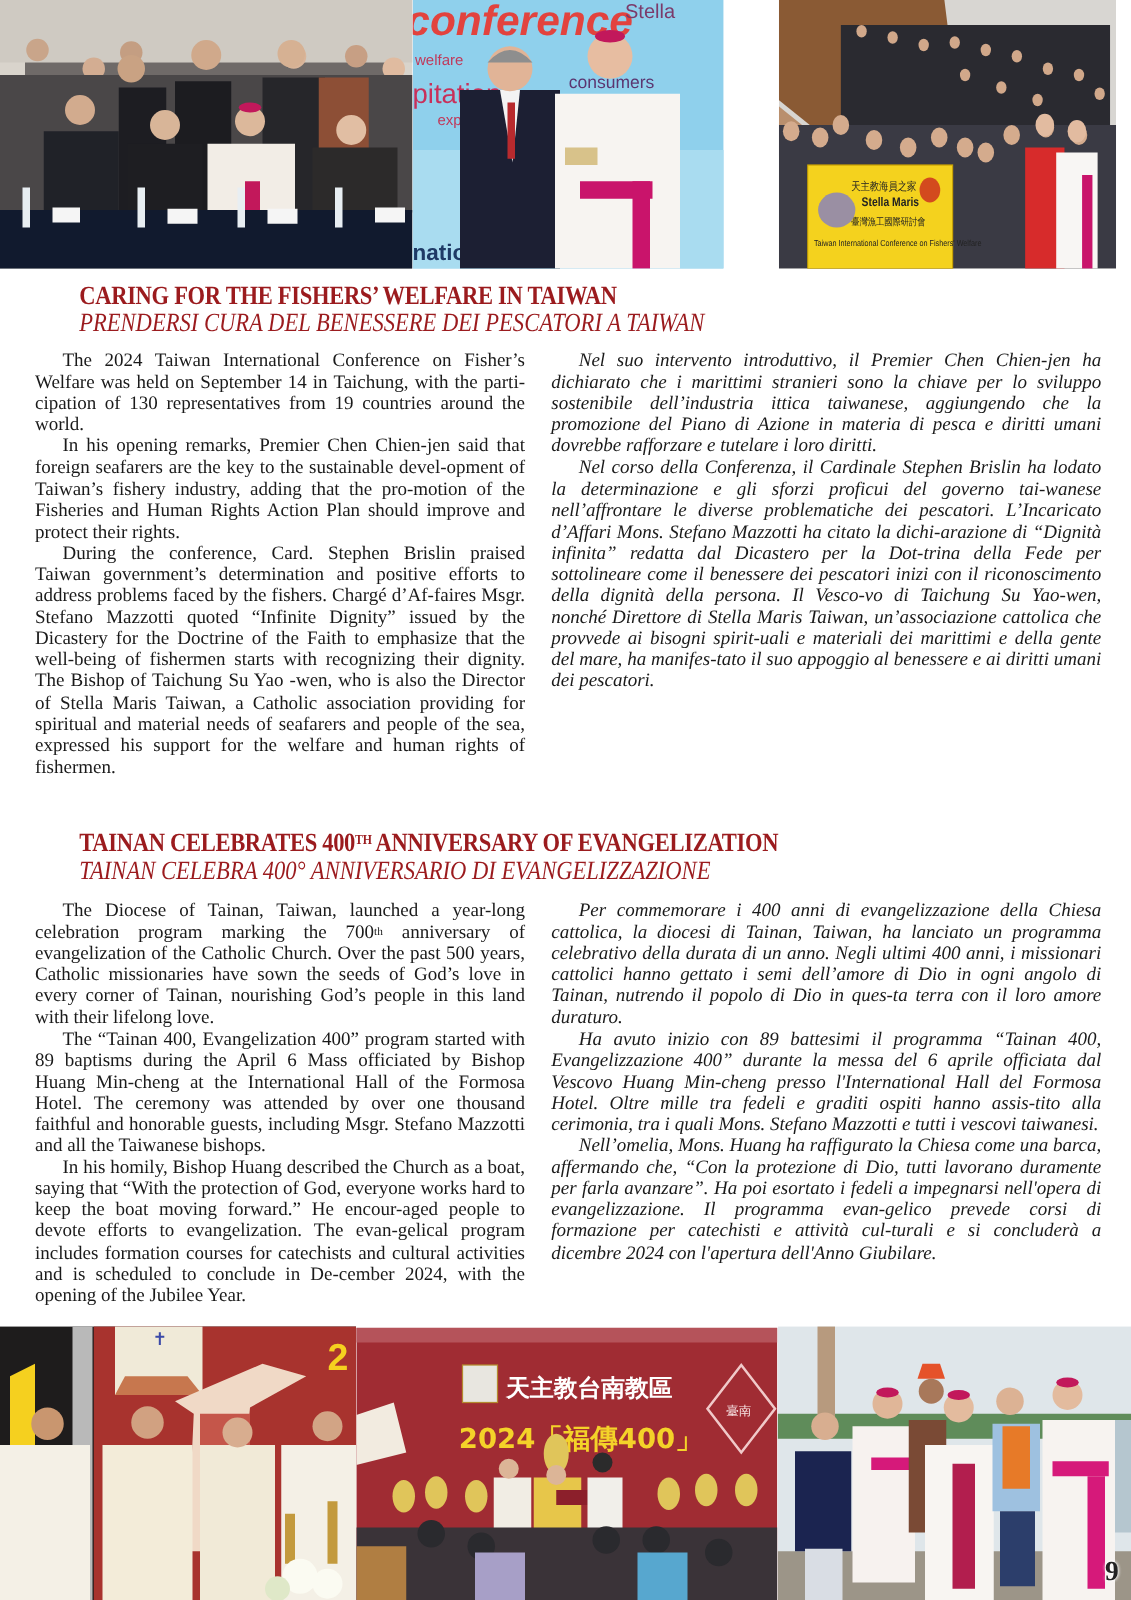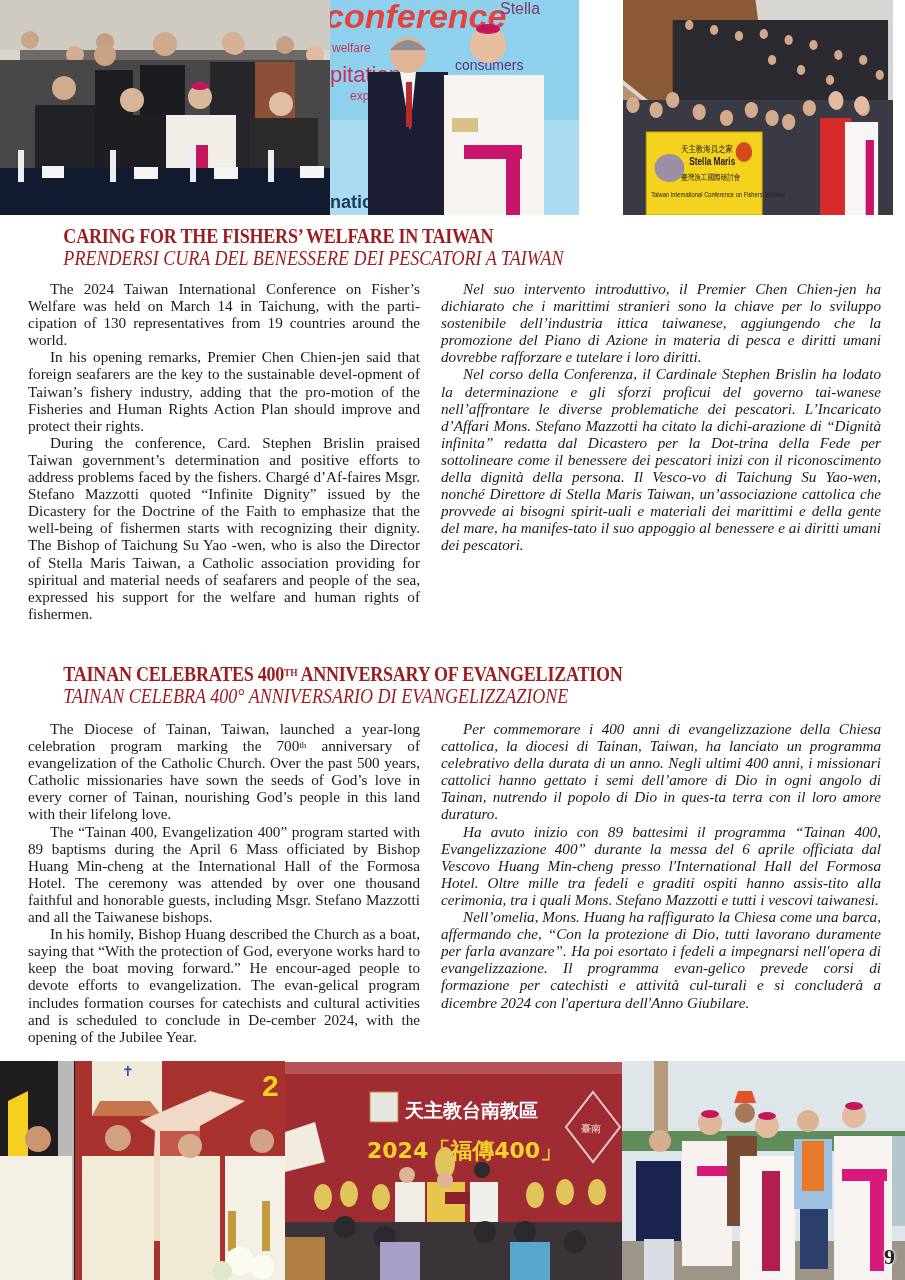--- a/index.html
+++ b/index.html
@@ -161,21 +161,21 @@
     <circle cx="146" cy="152" r="10" fill="#d34a1e"></circle>
   </svg>
 </div>
 
 <div class="heading-block" id="heading-1">
   <div class="heading-en">CARING FOR THE FISHERS’ WELFARE IN TAIWAN</div>
   <div class="heading-it">PRENDERSI CURA DEL BENESSERE DEI PESCATORI A TAIWAN</div>
 </div>
 
 <div class="col col-en" id="s1-en">
-  <p>The 2024 Taiwan International Conference on Fisher’s Welfare was held on March 14 in Taichung, with the parti-cipation of 130 representatives from 19 countries around the world.</p>
+  <p>The 2024 Taiwan International Conference on Fisher’s Welfare was held on September 14 in Taichung, with the parti-cipation of 130 representatives from 19 countries around the world.</p>
   <p>In his opening remarks, Premier Chen Chien-jen said that foreign seafarers are the key to the sustainable devel-opment of Taiwan’s fishery industry, adding that the pro-motion of the Fisheries and Human Rights Action Plan should improve and protect their rights.</p>
   <p>During the conference, Card. Stephen Brislin praised Taiwan government’s determination and positive efforts to address problems faced by the fishers. Chargé d’Af-faires Msgr. Stefano Mazzotti quoted “Infinite Dignity” issued by the Dicastery for the Doctrine of the Faith to emphasize that the well-being of fishermen starts with recognizing their dignity. The Bishop of Taichung Su Yao -wen, who is also the Director of Stella Maris Taiwan, a Catholic association providing for spiritual and material needs of seafarers and people of the sea, expressed his support for the welfare and human rights of fishermen.</p>
 </div>
 
 <div class="col col-it" id="s1-it">
   <p>Nel suo intervento introduttivo, il Premier Chen Chien-jen ha dichiarato che i marittimi stranieri sono la chiave per lo sviluppo sostenibile dell’industria ittica taiwanese, aggiungendo che la promozione del Piano di Azione in materia di pesca e diritti umani dovrebbe rafforzare e tutelare i loro diritti.</p>
   <p>Nel corso della Conferenza, il Cardinale Stephen Brislin ha lodato la determinazione e gli sforzi proficui del governo tai-wanese nell’affrontare le diverse problematiche dei pescatori. L’Incaricato d’Affari Mons. Stefano Mazzotti ha citato la dichi-arazione di “Dignità infinita” redatta dal Dicastero per la Dot-trina della Fede per sottolineare come il benessere dei pescatori inizi con il riconoscimento della dignità della persona. Il Vesco-vo di Taichung Su Yao-wen, nonché Direttore di Stella Maris Taiwan, un’associazione cattolica che provvede ai bisogni spirit-uali e materiali dei marittimi e della gente del mare, ha manifes-tato il suo appoggio al benessere e ai diritti umani dei pescatori.</p>
 </div>
 
 <div class="heading-block" id="heading-2">

